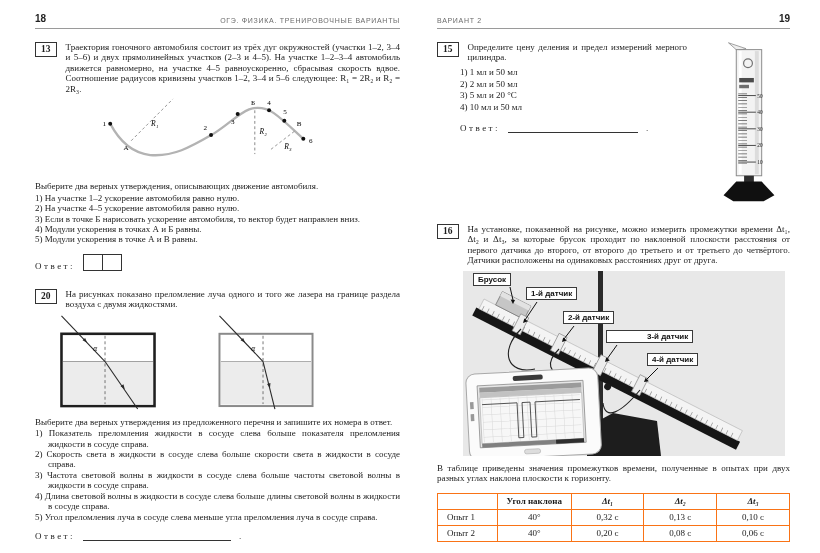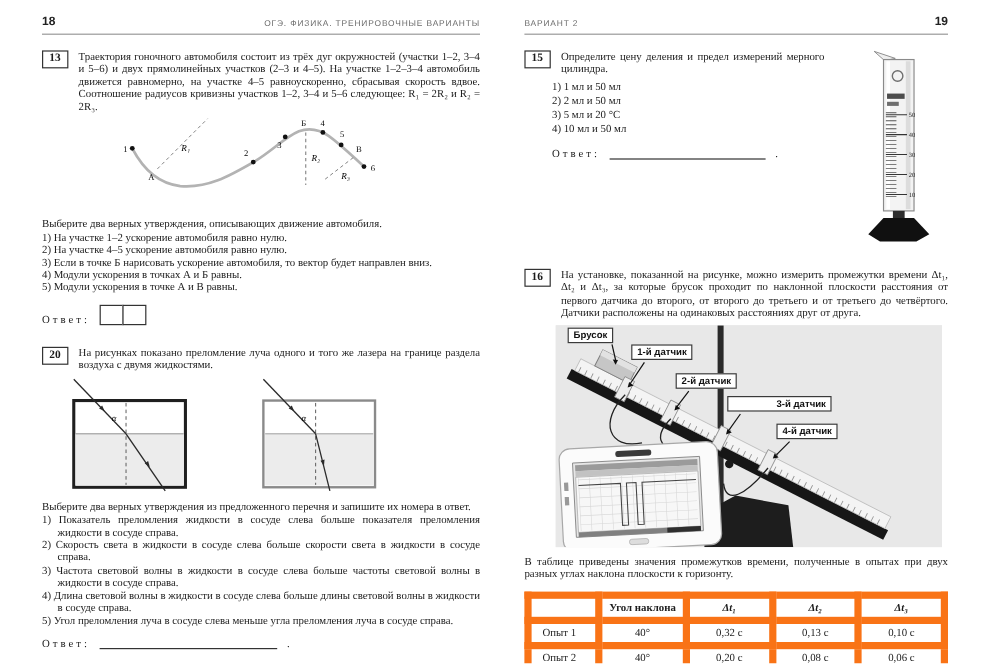--- a/index.html
+++ b/index.html
@@ -41,21 +41,21 @@
   .cylinder{position:absolute;right:-2px;top:-5px;}
 
   .photo{position:relative;width:322px;height:185px;background:#e8e8e8;
     margin:5px 0 0 26px;overflow:hidden;}
   .photo-label{position:absolute;background:#ffffff;border:1px solid #3a3a3a;
     font-family:"Liberation Sans",sans-serif;font-weight:bold;font-size:8px;
     padding:1px 4px;white-space:nowrap;color:#111;}
 
   .caption{font-size:9px;line-height:1.16;text-align:justify;margin-top:7px;}
   table.res{border-collapse:collapse;width:100%;margin-top:7px;font-size:9px;}
-  table.res th,table.res td{border:6px solid #f97316;padding:2.5px 4px;text-align:center;
+  table.res th,table.res td{border:1px solid #f97316;padding:2.5px 4px;text-align:center;
     font-weight:normal;}
   table.res th{font-weight:bold;}
   table.res .dt{font-style:italic;}
   table.res td.exp{text-align:left;padding-left:9px;}
 
   svg text{font-family:"Liberation Serif",serif;}
   .lbl-it{font-style:italic;}
 </style>
 </head>
 <body>

